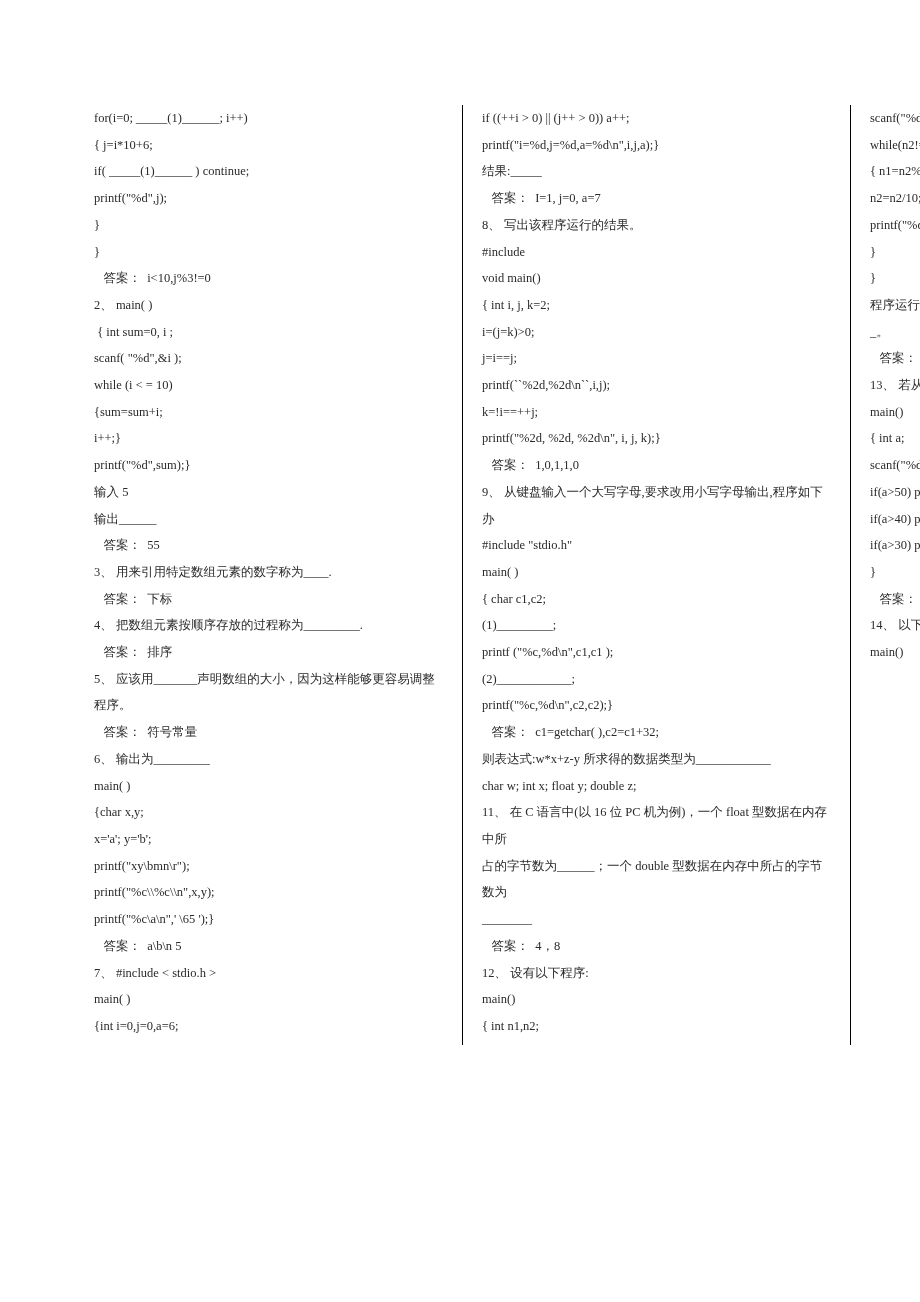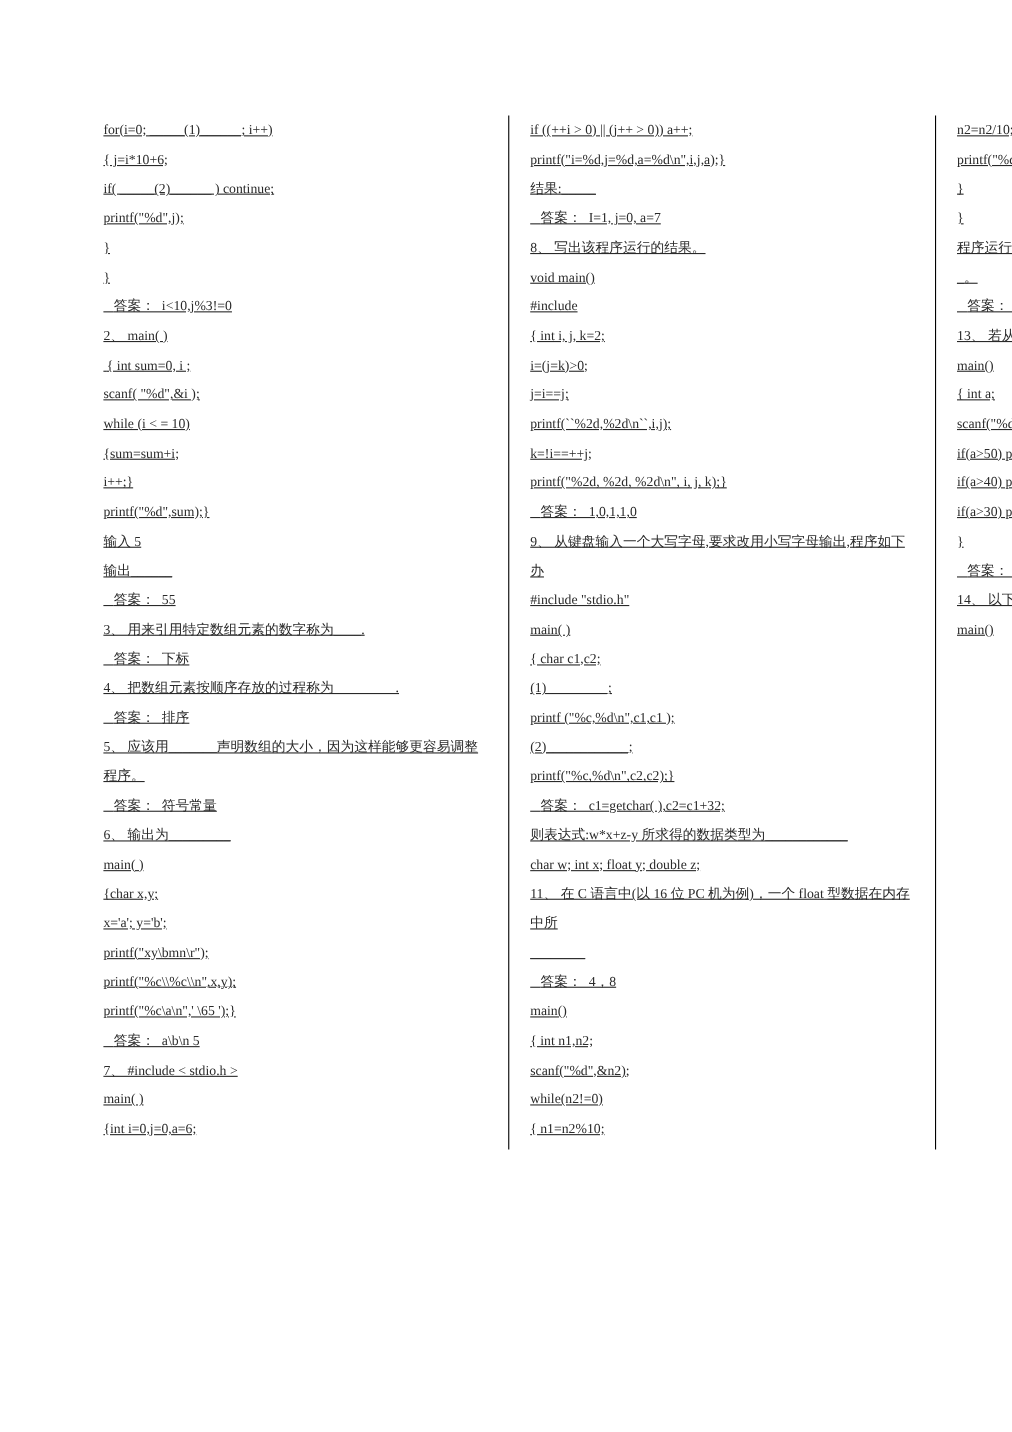--- a/index.html
+++ b/index.html
@@ -13,35 +13,34 @@
   }
   .page {
     padding: 105px 90px 60px 94px;
     column-count: 2;
     column-gap: 40px;
     column-fill: auto;
     height: 1105px;
     position: relative;
     box-sizing: border-box;
     column-rule: 1px solid #000;
-    text-decoration: underline;
   }
   .line {
     line-height: 26.7px;
     white-space: pre-wrap;
     word-break: break-all;
   }
 </style>
 </head>
 <body>
 
 <div class="page">
 <div class="line">for(i=0; _____(1)______; i++)</div>
     <div class="line">{ j=i*10+6;</div>
-    <div class="line">if( _____(2)______ ) continue;</div>
+    <div class="line">if( _____(1)______ ) continue;</div>
     <div class="line">printf("%d",j);</div>
     <div class="line">}</div>
     <div class="line">}</div>
     <div class="line">   答案：  i&lt;10,j%3!=0</div>
     <div class="line">2、 main( )</div>
     <div class="line"> { int sum=0, i ;</div>
     <div class="line">scanf( "%d",&amp;i );</div>
     <div class="line">while (i &lt; = 10)</div>
     <div class="line">{sum=sum+i;</div>
     <div class="line">i++;}</div>
@@ -64,43 +63,45 @@
     <div class="line">printf("%c\a\n",' \65 ');}</div>
     <div class="line">   答案：  a\b\n 5</div>
     <div class="line">7、 #include &lt; stdio.h &gt;</div>
     <div class="line">main( )</div>
     <div class="line">{int i=0,j=0,a=6;</div>
     <div class="line">if ((++i &gt; 0) || (j++ &gt; 0)) a++;</div>
     <div class="line">printf("i=%d,j=%d,a=%d\n",i,j,a);}</div>
     <div class="line">结果:_____</div>
     <div class="line">   答案：  I=1, j=0, a=7</div>
     <div class="line">8、 写出该程序运行的结果。</div>
+    <div class="line">#include</div>
     <div class="line">void main()</div>
-    <div class="line">#include</div>
     <div class="line">{ int i, j, k=2;</div>
     <div class="line">i=(j=k)&gt;0;</div>
     <div class="line">j=i==j;</div>
     <div class="line">printf(``%2d,%2d\n``,i,j);</div>
     <div class="line">k=!i==++j;</div>
     <div class="line">printf("%2d, %2d, %2d\n", i, j, k);}</div>
     <div class="line">   答案：  1,0,1,1,0</div>
     <div class="line">9、 从键盘输入一个大写字母,要求改用小写字母输出,程序如下办</div>
     <div class="line">#include "stdio.h"</div>
     <div class="line">main( )</div>
     <div class="line">{ char c1,c2;</div>
     <div class="line">(1)_________;</div>
     <div class="line">printf ("%c,%d\n",c1,c1 );</div>
     <div class="line">(2)____________;</div>
     <div class="line">printf("%c,%d\n",c2,c2);}</div>
     <div class="line">   答案：  c1=getchar( ),c2=c1+32;</div>
     <div class="line">则表达式:w*x+z-y 所求得的数据类型为____________</div>
     <div class="line">char w; int x; float y; double z;</div>
     <div class="line">11、 在 C 语言中(以 16 位 PC 机为例)，一个 float 型数据在内存中所</div>
+    <div class="line">占的字节数为______；一个 double 型数据在内存中所占的字节数为</div>
     <div class="line">________</div>
     <div class="line">   答案：  4，8</div>
+    <div class="line">12、 设有以下程序:</div>
     <div class="line">main()</div>
     <div class="line">{ int n1,n2;</div>
     <div class="line">scanf("%d",&amp;n2);</div>
     <div class="line">while(n2!=0)</div>
     <div class="line">{ n1=n2%10;</div>
     <div class="line">n2=n2/10;</div>
     <div class="line">printf("%d",n1);</div>
     <div class="line">}</div>
     <div class="line">}</div>
     <div class="line">程序运行后，如果从键盘上输入 1298；则输出结果为_________。</div>

